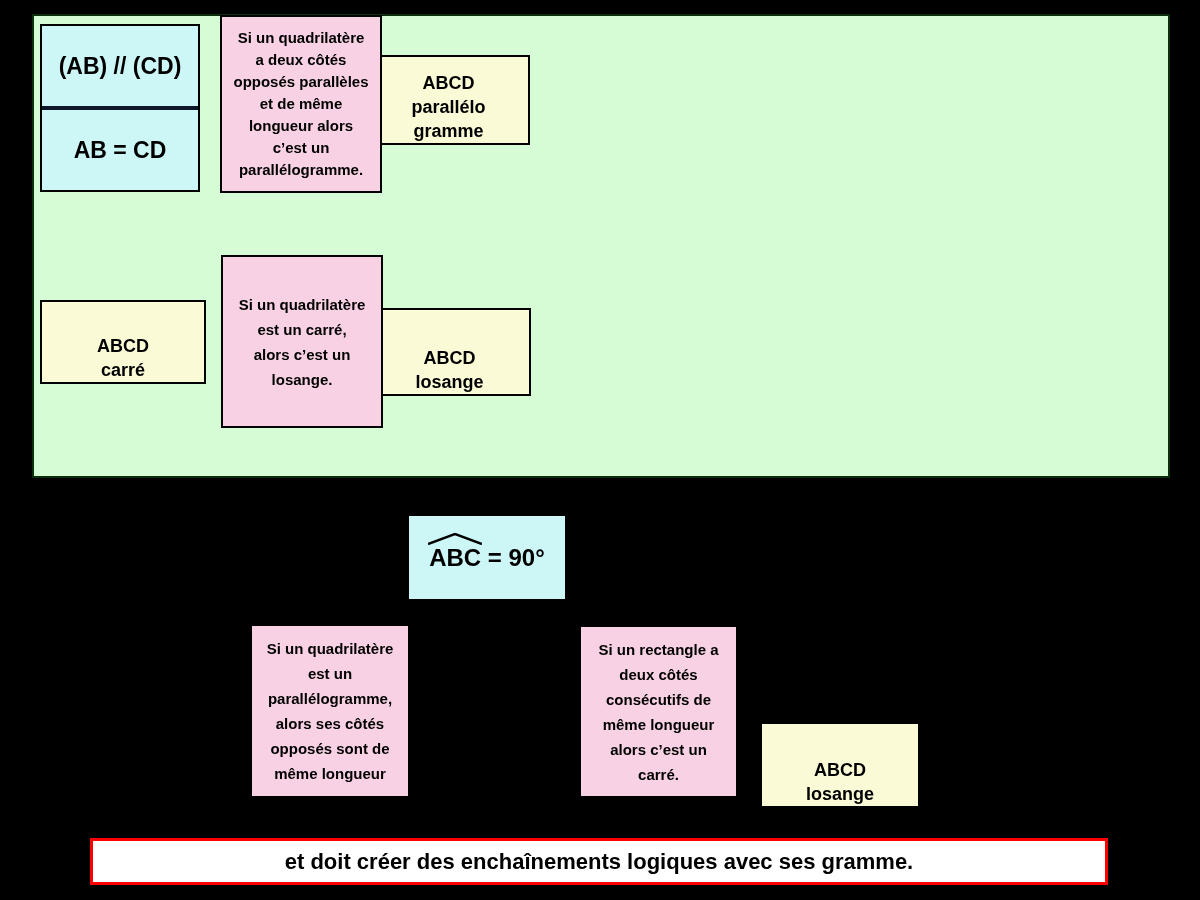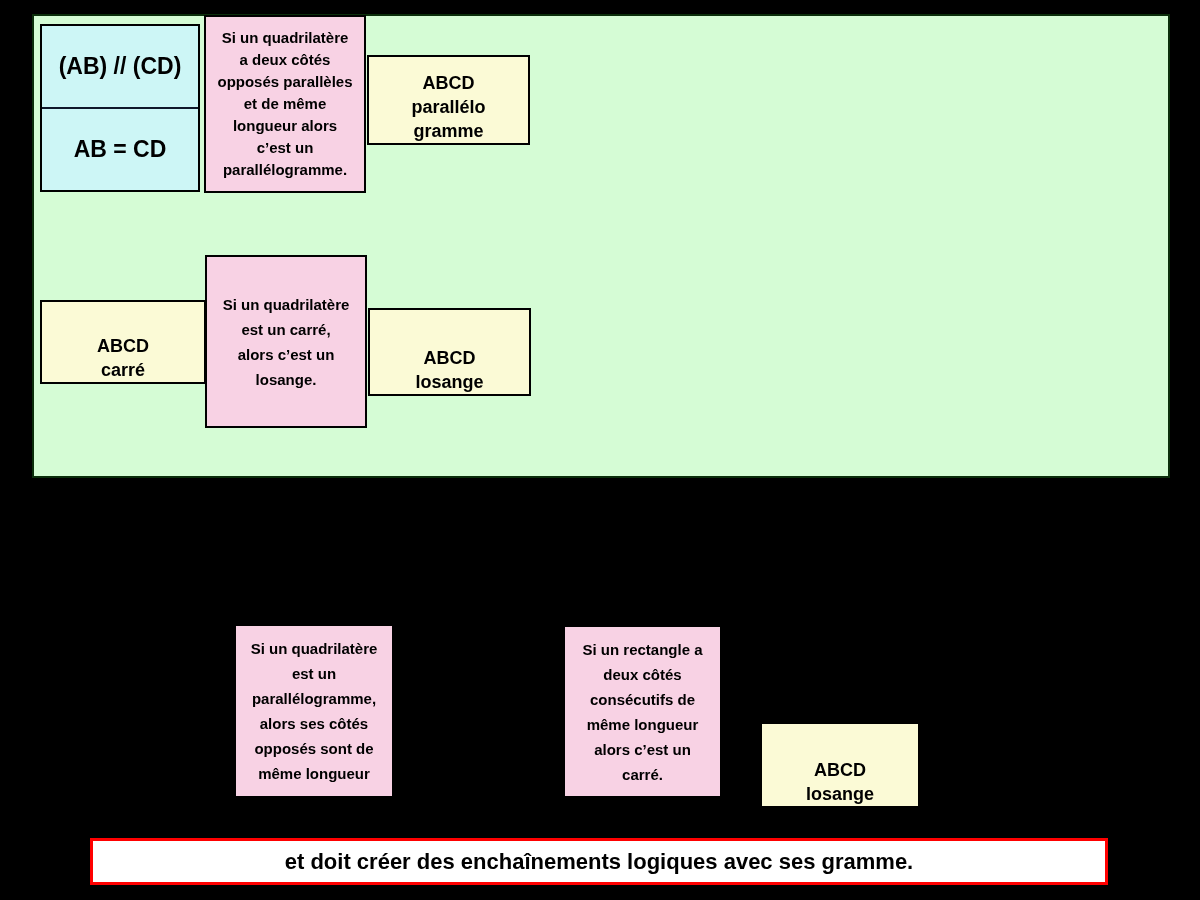--- a/index.html
+++ b/index.html
@@ -27,31 +27,31 @@
   .card {
     position: absolute;
     border: 2px solid #000;
     display: flex;
     flex-direction: column;
     align-items: center;
     justify-content: center;
     text-align: center;
   }
   .cyan   { background: var(--cyan, #cdf6f6); z-index: 3; }
-  .pink   { background: var(--pink, #f8d2e4); z-index: 4; }
+  .pink   { background: var(--pink, #f8d2e4); z-index: 4; margin-left: 16px; }
   .yellow { background: var(--yellow, #fbfad6); z-index: 2; justify-content: flex-end; }
   .preline { white-space: pre-line; }
 
   
   .card-hypo   { left: 40px;  top: 24px;  width: 160px; height: 168px; padding: 0; align-items: stretch; }
   .card-hypo .half {
     flex: 1; display: flex; align-items: center; justify-content: center;
     font-size: 23px;
   }
-  .card-hypo .half.first { border-bottom: 2px solid #0f172a; }
+  .card-hypo .half.first { border-bottom: 4px solid #0f172a; }
   .card-rule1  { left: 204px; top: 15px;  width: 162px; height: 178px; font-size: 15px; line-height: 22px; }
   .card-ccl1   { left: 367px; top: 55px;  width: 163px; height: 90px;  font-size: 18px; line-height: 24px; }
 
   
   .card-carre  { left: 40px;  top: 300px; width: 166px; height: 84px;  font-size: 18px; line-height: 24px; }
   .card-rule2  { left: 205px; top: 255px; width: 162px; height: 173px; font-size: 15px; line-height: 25px; }
   .card-los1   { left: 368px; top: 308px; width: 163px; height: 88px;  font-size: 18px; line-height: 24px; }
 
   
   .card-angle  { left: 407px; top: 514px; width: 160px; height: 87px;  font-size: 24px; }
@@ -112,20 +112,27 @@
 est un carré,
 alors c’est un
 losange.</div>
   </div>
 
   <div class="card yellow card-los1">
     <div class="preline">ABCD
 losange</div>
   </div>
 
+  <div class="card cyan card-angle">
+    <div>
+      <span class="hat-wrap"><svg viewBox="0 0 100 12" preserveAspectRatio="none">
+            <polyline points="2,11 50,1 98,11" fill="none" stroke="#000" stroke-width="2.6"></polyline>
+          </svg><span>ABC</span></span><span> = 90°</span>
+    </div>
+  </div>
 
 
   <div class="card pink card-rule3">
     <div class="preline">Si un quadrilatère
 est un
 parallélogramme,
 alors ses côtés
 opposés sont de
 même longueur</div>
   </div>

